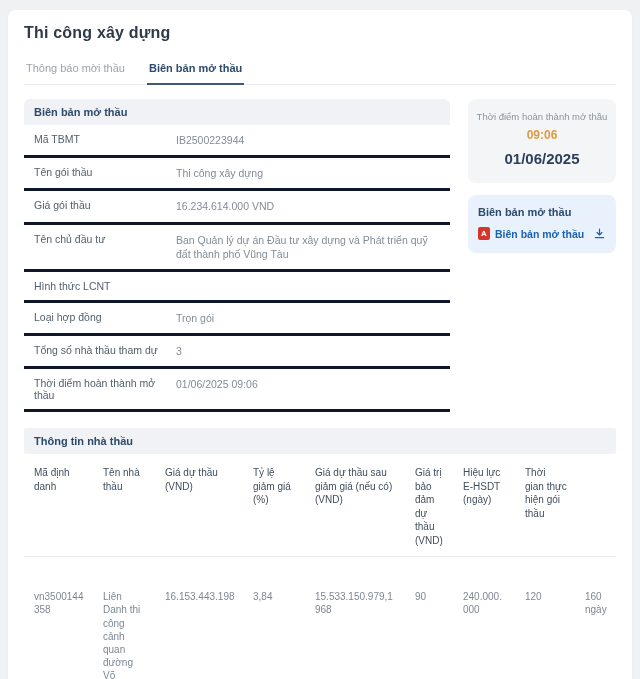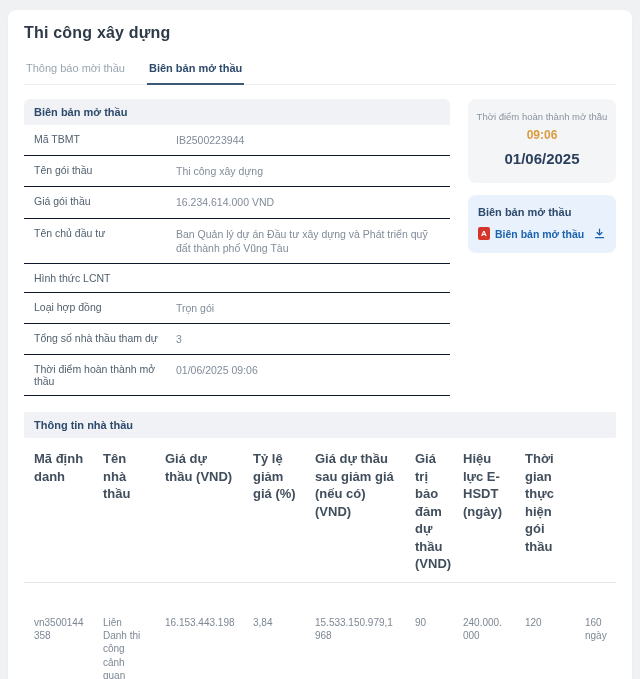--- a/index.html
+++ b/index.html
@@ -12,21 +12,21 @@
   
   .tabbar { display:flex; gap:20px; margin-top:14px; border-bottom:1px solid #ebedf0; }
   .tab { font-size:11px; color:#9aa4b0; padding:6px 2px 9px 2px; cursor:pointer; }
   .tab.active { color:#2d4a6c; font-weight:bold; border-bottom:2px solid #3c5a78; margin-bottom:-1px; }
   
   .cols { display:flex; gap:18px; margin-top:14px; align-items:flex-start; }
   .left-panel { flex:1; }
   .panel-head { background:#f0f2f5; border-radius:6px 6px 0 0; padding:7px 10px;
     font-size:11px; font-weight:bold; color:#2d4a6c; }
   .detail-row { display:grid; grid-template-columns:142px 1fr; padding:8px 10px;
-    border-bottom:1px solid #0f172a; }
+    border-bottom:3px solid #0f172a; }
   .detail-label { font-size:10.5px; color:#51606e; }
   .detail-value { font-size:10.5px; color:#818c99; line-height:1.35; }
   
   .right-col { width:148px; flex:none; display:flex; flex-direction:column; gap:12px; }
   .time-box { background:#f4f5f6; border-radius:8px; padding:12px 8px 16px 8px; text-align:center; }
   .time-box .tb-label { font-size:9.5px; color:#8a93a0; }
   .time-box .tb-time { font-size:12px; color:#dd9b41; font-weight:bold; margin-top:6px; }
   .time-box .tb-date { font-size:15px; color:#2b3f5c; font-weight:bold; margin-top:8px; }
   .doc-box { background:#e9f2fc; border-radius:8px; padding:11px 10px 13px 10px; }
   .doc-box .db-head { font-size:11px; font-weight:bold; color:#2d4a6c; }
@@ -35,21 +35,21 @@
     display:flex; align-items:center; justify-content:center; margin-right:5px; }
   .pdf-ic span { color:#fff; font-size:8px; font-weight:bold; line-height:1; }
   .doc-link { font-size:10.5px; font-weight:bold; color:#1b63ae; cursor:pointer; }
   .dl-btn { margin-left:auto; cursor:pointer; display:flex; align-items:center; }
   
   .bidders { margin-top:16px; }
   .bid-head-bar { background:#f0f2f5; border-radius:2px; padding:7px 10px;
     font-size:11px; font-weight:bold; color:#2d4a6c; }
   .bgrid { display:grid; grid-template-columns:69px 62px 88px 62px 100px 48px 62px 60px 1fr; }
   .bidder-headrow { border-bottom:1px solid #e6e8ec; padding:10px 0 9px 0; margin-top:2px; }
-  .bhcell { font-size:13px; font-weight:bold; color:#414e5c; line-height:1.35; padding:0 8px 0 10px; }
+  .bhcell { font-size:10px; font-weight:normal; color:#414e5c; line-height:1.35; padding:0 8px 0 10px; }
   .bidder-row { border-bottom:1px solid #edeff2; padding:8px 0; }
   .bcell { font-size:10px; color:#7d8794; line-height:1.32; padding:0 8px 0 10px; word-wrap:break-word;margin-top:25px; }
 </style>
 </head>
 <body>
 
 <div class="card">
 
   <div class="page-title">Thi công xây dựng</div>
 

